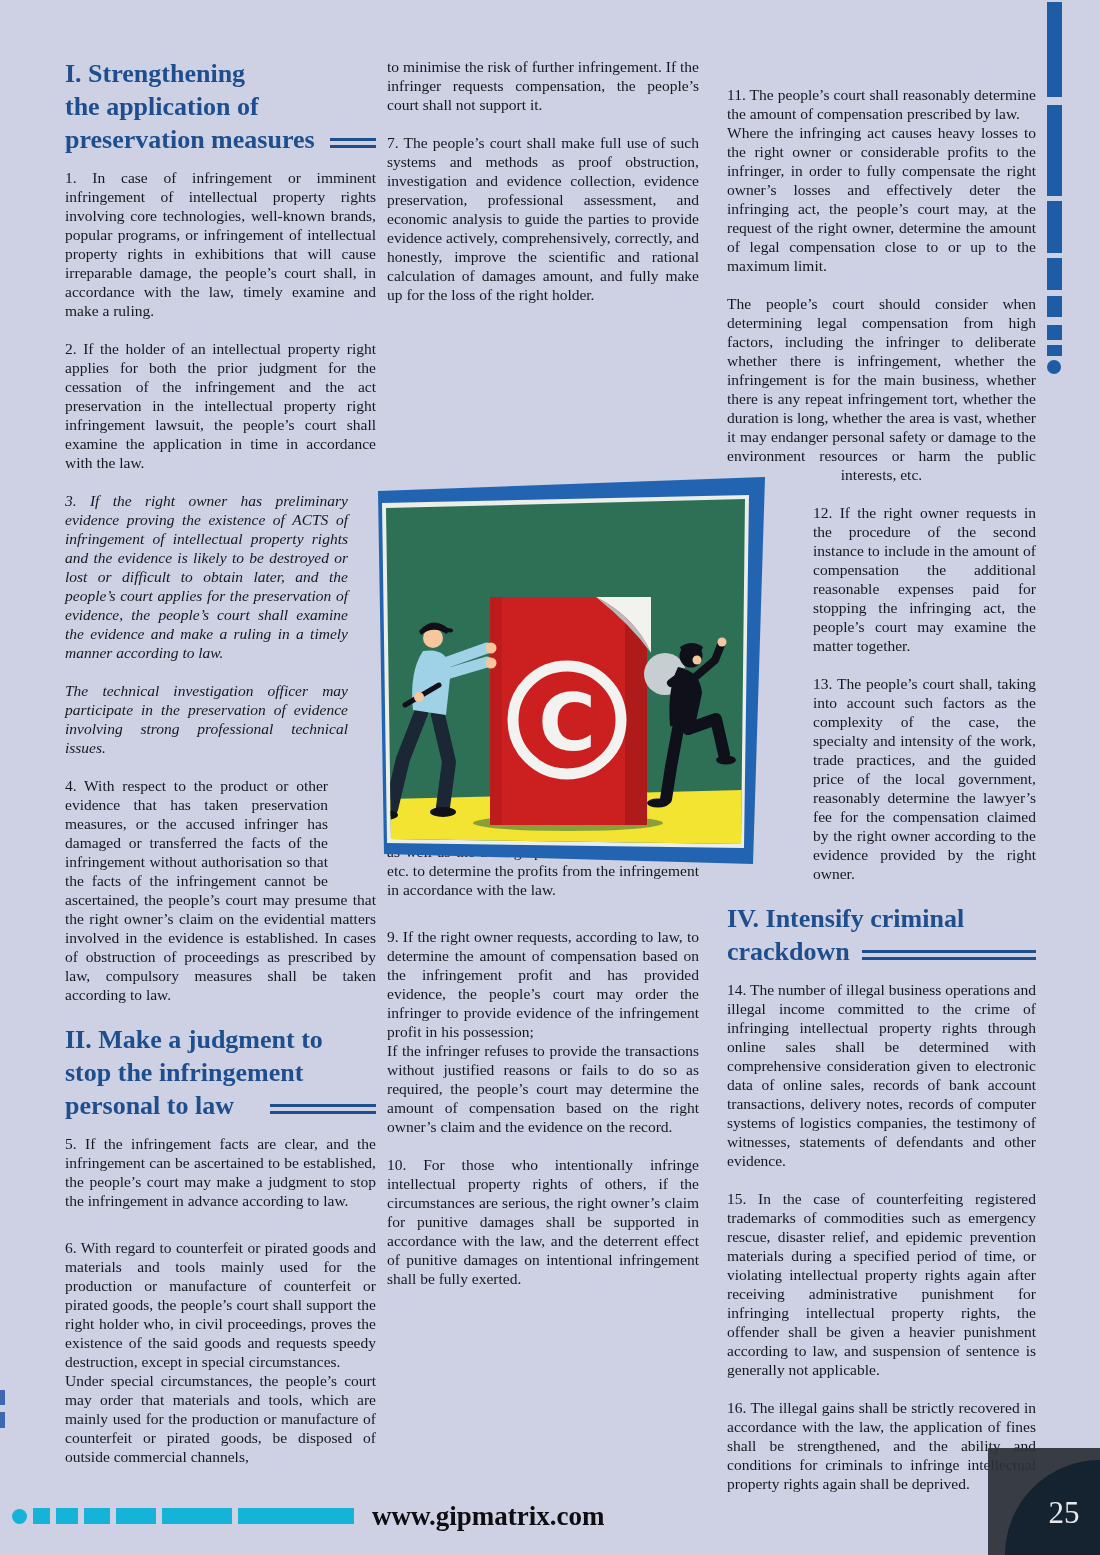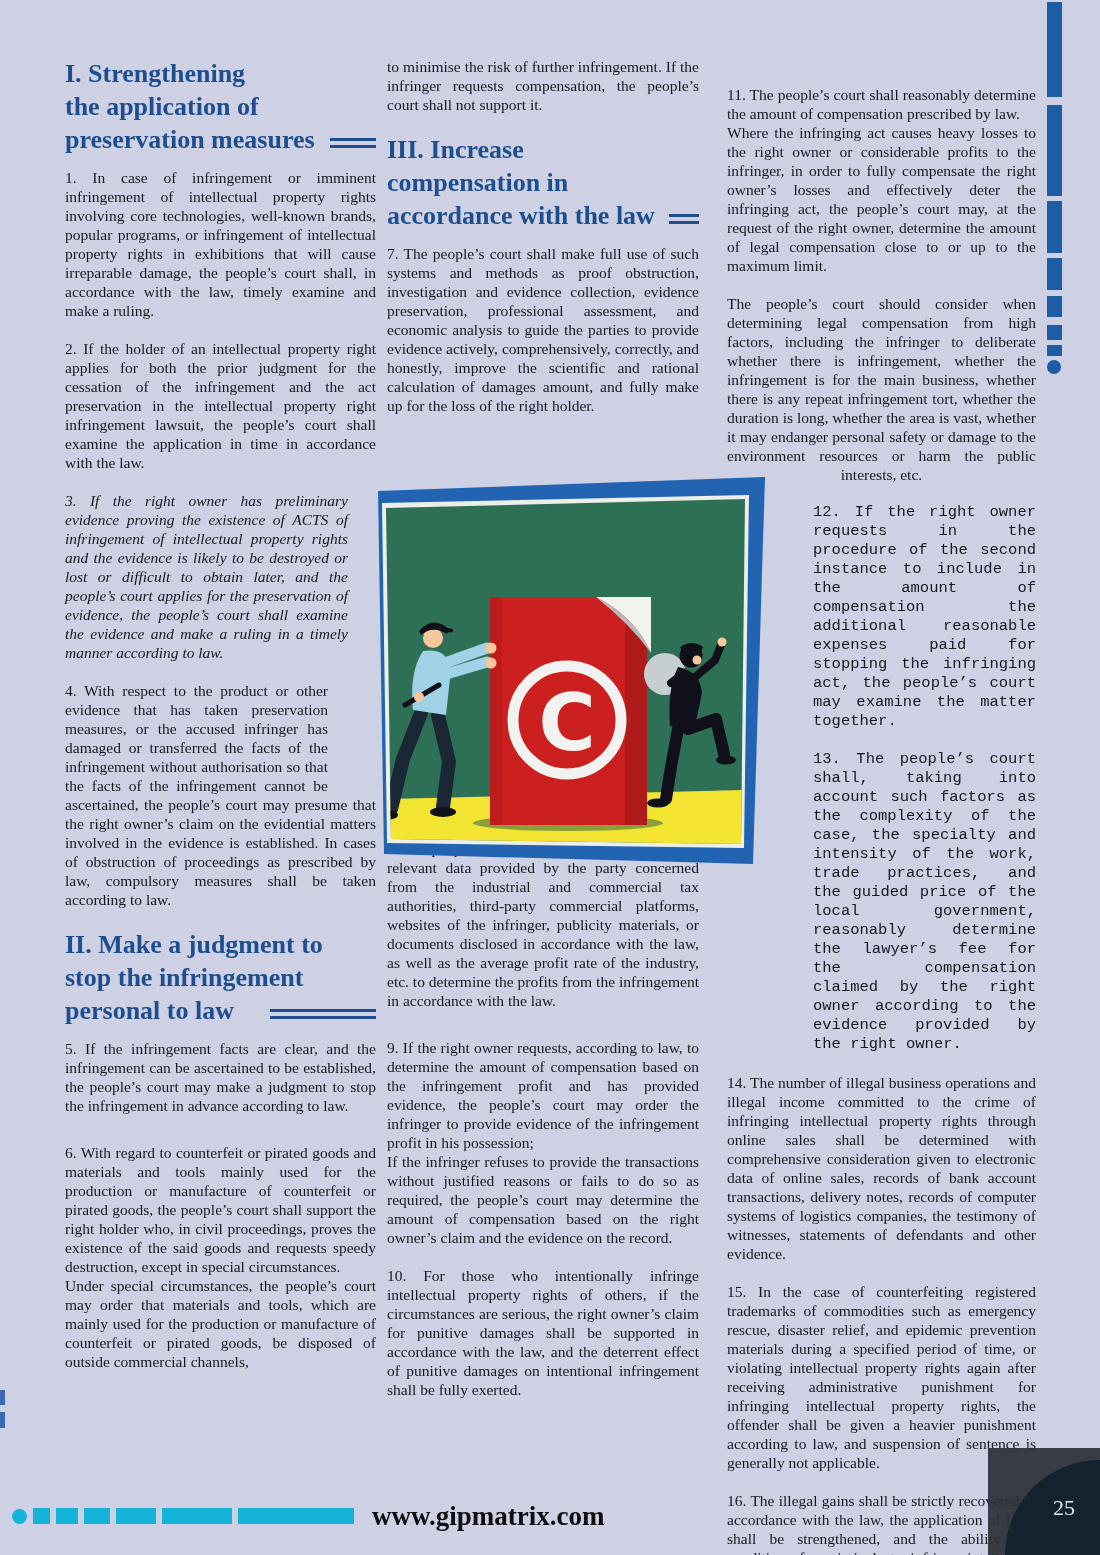--- a/index.html
+++ b/index.html
@@ -5,21 +5,21 @@
   html,body{margin:0;padding:0;}
   .page{position:relative;width:1100px;height:1555px;background:#cdd1e3;overflow:hidden;
         font-family:"Liberation Serif","DejaVu Serif",serif;color:#17171f;padding-left:10px;}
   .col{position:absolute;top:57px;}
   .col1{left:65px;width:311px;}
   .col2{left:387px;width:312px;}
   .col3{left:727px;width:309px;}
   .p{font-size:15.5px;line-height:19px;text-align:justify;margin:0 0 19px;}
   .tight{margin-bottom:0;margin-top:28px;}
   .narrow-r{margin-right:28px;font-style:italic;}
-  .narrow-l{margin-left:86px;font-family:Liberation Mono, monospace;}
+  .narrow-l{margin-left:86px;}
   .center-last{-moz-text-align-last:center;text-align-last:center;}
   .sec{color:#1e4e8d;font-weight:bold;font-size:26px;line-height:33px;margin:0 0 12px;
        position:relative;white-space:pre-line;}
   .rule{position:absolute;right:0;bottom:8px;display:block;height:4px;
         border-top:3.5px solid #1e4e8d;border-bottom:3.5px solid #1e4e8d;}
   .rule-1{width:46px;} .rule-2{width:106px;} .rule-3{width:30px;} .rule-4{width:174px;}
   .wrap-spacer{float:right;width:48px;height:96px;}
   .illo-spacer{height:405px;}
   .illustration{position:absolute;left:353px;top:467px;width:428px;height:412px;}
   
@@ -29,62 +29,62 @@
   .lbar{position:absolute;left:0;width:5px;background:#3c69b0;}
   
   .footer-bars{position:absolute;left:12px;top:1508px;height:16px;display:flex;align-items:center;gap:6px;}
   .fdot{width:15px;height:15px;border-radius:50%;background:#16b3d8;}
   .fbar{height:16px;background:#16b3d8;}
   .website{position:absolute;left:372px;top:1501px;font-size:27px;font-weight:bold;color:#0d0d12;}
   
   .corner-square{position:absolute;left:988px;top:1448px;width:112px;height:107px;background:rgba(44,48,56,0.93);}
   .corner-circle{position:absolute;left:1005px;top:1460px;width:190px;height:190px;border-radius:50%;background:#152331;}
   .page-number{position:absolute;left:1038px;top:1495px;width:52px;text-align:center;
-               font-size:22px;color:#e8e9ec;}
+               font-size:31px;color:#e8e9ec;}
 </style>
 </head>
 <body>
 
 <div class="page">
 
   <div class="col col1">
     <h2 class="sec"><span>I. Strengthening
 the application of
 preservation measures</span><span class="rule rule-1"></span></h2>
     <p class="p">1. In case of infringement or imminent infringement of intellectual property rights involving core technologies, well-known brands, popular programs, or infringement of intellectual property rights in exhibitions that will cause irreparable damage, the people’s court shall, in accordance with the law, timely examine and make a ruling.</p>
     <p class="p">2. If the holder of an intellectual property right applies for both the prior judgment for the cessation of the infringement and the act preservation in the intellectual property right infringement lawsuit, the people’s court shall examine the application in time in accordance with the law.</p>
     <p class="p narrow-r">3. If the right owner has preliminary evidence proving the existence of ACTS of infringement of intellectual property rights and the evidence is likely to be destroyed or lost or difficult to obtain later, and the people’s court applies for the preservation of evidence, the people’s court shall examine the evidence and make a ruling in a timely manner according to law.</p>
+    <p class="p narrow-r">The technical investigation officer may participate in the preservation of evidence involving strong professional technical issues.</p>
     <p class="p"><span class="wrap-spacer"></span><span>4. With respect to the product or other evidence that has taken preservation measures, or the accused infringer has damaged or transferred the facts of the infringement without authorisation so that the facts of the infringement cannot be ascertained, the people’s court may presume that the right owner’s claim on the evidential matters involved in the evidence is established. In cases of obstruction of proceedings as prescribed by law, compulsory measures shall be taken according to law.</span></p>
     <h2 class="sec"><span>II. Make a judgment to
 stop the infringement
 personal to law</span><span class="rule rule-2"></span></h2>
     <p class="p">5. If the infringement facts are clear, and the infringement can be ascertained to be established, the people’s court may make a judgment to stop the infringement in advance according to law.</p>
     <p class="p tight">6. With regard to counterfeit or pirated goods and materials and tools mainly used for the production or manufacture of counterfeit or pirated goods, the people’s court shall support the right holder who, in civil proceedings, proves the existence of the said goods and requests speedy destruction, except in special circumstances.</p>
     <p class="p">Under special circumstances, the people’s court may order that materials and tools, which are mainly used for the production or manufacture of counterfeit or pirated goods, be disposed of outside commercial channels,</p>
   </div>
 
   <div class="col col2">
     <p class="p">to minimise the risk of further infringement. If the infringer requests compensation, the people’s court shall not support it.</p>
-    <h2 class="sec"><span>III. Increase
-compensation in
-accordance with the law</span><span class="rule rule-3"></span></h2>
     <p class="p">7. The people’s court shall make full use of such systems and methods as proof obstruction, investigation and evidence collection, evidence preservation, professional assessment, and economic analysis to guide the parties to provide evidence actively, comprehensively, correctly, and honestly, improve the scientific and rational calculation of damages amount, and fully make up for the loss of the right holder.</p>
     <div class="illo-spacer"></div>
     <p class="p">8. The people’s court shall make active use of the relevant data provided by the party concerned from the industrial and commercial tax authorities, third-party commercial platforms, websites of the infringer, publicity materials, or documents disclosed in accordance with the law, as well as the average profit rate of the industry, etc. to determine the profits from the infringement in accordance with the law.</p>
     <p class="p tight">9. If the right owner requests, according to law, to determine the amount of compensation based on the infringement profit and has provided evidence, the people’s court may order the infringer to provide evidence of the infringement profit in his possession;</p>
     <p class="p">If the infringer refuses to provide the transactions without justified reasons or fails to do so as required, the people’s court may determine the amount of compensation based on the right owner’s claim and the evidence on the record.</p>
     <p class="p">10. For those who intentionally infringe intellectual property rights of others, if the circumstances are serious, the right owner’s claim for punitive damages shall be supported in accordance with the law, and the deterrent effect of punitive damages on intentional infringement shall be fully exerted.</p>
   </div>
 
   <div class="col col3">
     <p class="p tight">11. The people’s court shall reasonably determine the amount of compensation prescribed by law.</p>
     <p class="p">Where the infringing act causes heavy losses to the right owner or considerable profits to the infringer, in order to fully compensate the right owner’s losses and effectively deter the infringing act, the people’s court may, at the request of the right owner, determine the amount of legal compensation close to or up to the maximum limit.</p>
     <p class="p center-last">The people’s court should consider when determining legal compensation from high factors, including the infringer to deliberate whether there is infringement, whether the infringement is for the main business, whether there is any repeat infringement tort, whether the duration is long, whether the area is vast, whether it may endanger personal safety or damage to the environment resources or harm the public interests, etc.</p>
     <p class="p narrow-l">12. If the right owner requests in the procedure of the second instance to include in the amount of compensation the additional reasonable expenses paid for stopping the infringing act, the people’s court may examine the matter together.</p>
     <p class="p narrow-l">13. The people’s court shall, taking into account such factors as the complexity of the case, the specialty and intensity of the work, trade practices, and the guided price of the local government, reasonably determine the lawyer’s fee for the compensation claimed by the right owner according to the evidence provided by the right owner.</p>
+    <h2 class="sec"><span>IV. Intensify criminal
+crackdown</span><span class="rule rule-4"></span></h2>
     <p class="p">14. The number of illegal business operations and illegal income committed to the crime of infringing intellectual property rights through online sales shall be determined with comprehensive consideration given to electronic data of online sales, records of bank account transactions, delivery notes, records of computer systems of logistics companies, the testimony of witnesses, statements of defendants and other evidence.</p>
     <p class="p">15. In the case of counterfeiting registered trademarks of commodities such as emergency rescue, disaster relief, and epidemic prevention materials during a specified period of time, or violating intellectual property rights again after receiving administrative punishment for infringing intellectual property rights, the offender shall be given a heavier punishment according to law, and suspension of sentence is generally not applicable.</p>
     <p class="p">16. The illegal gains shall be strictly recovered in accordance with the law, the application of fines shall be strengthened, and the ability and conditions for criminals to infringe intellectual property rights again shall be deprived.</p>
   </div>
 
   <div class="illustration">
     <svg width="428" height="412" viewBox="0 0 428 412">
 
       <polygon points="25,24 412,10 400,397 31,387" fill="#2264b2"></polygon>
 

